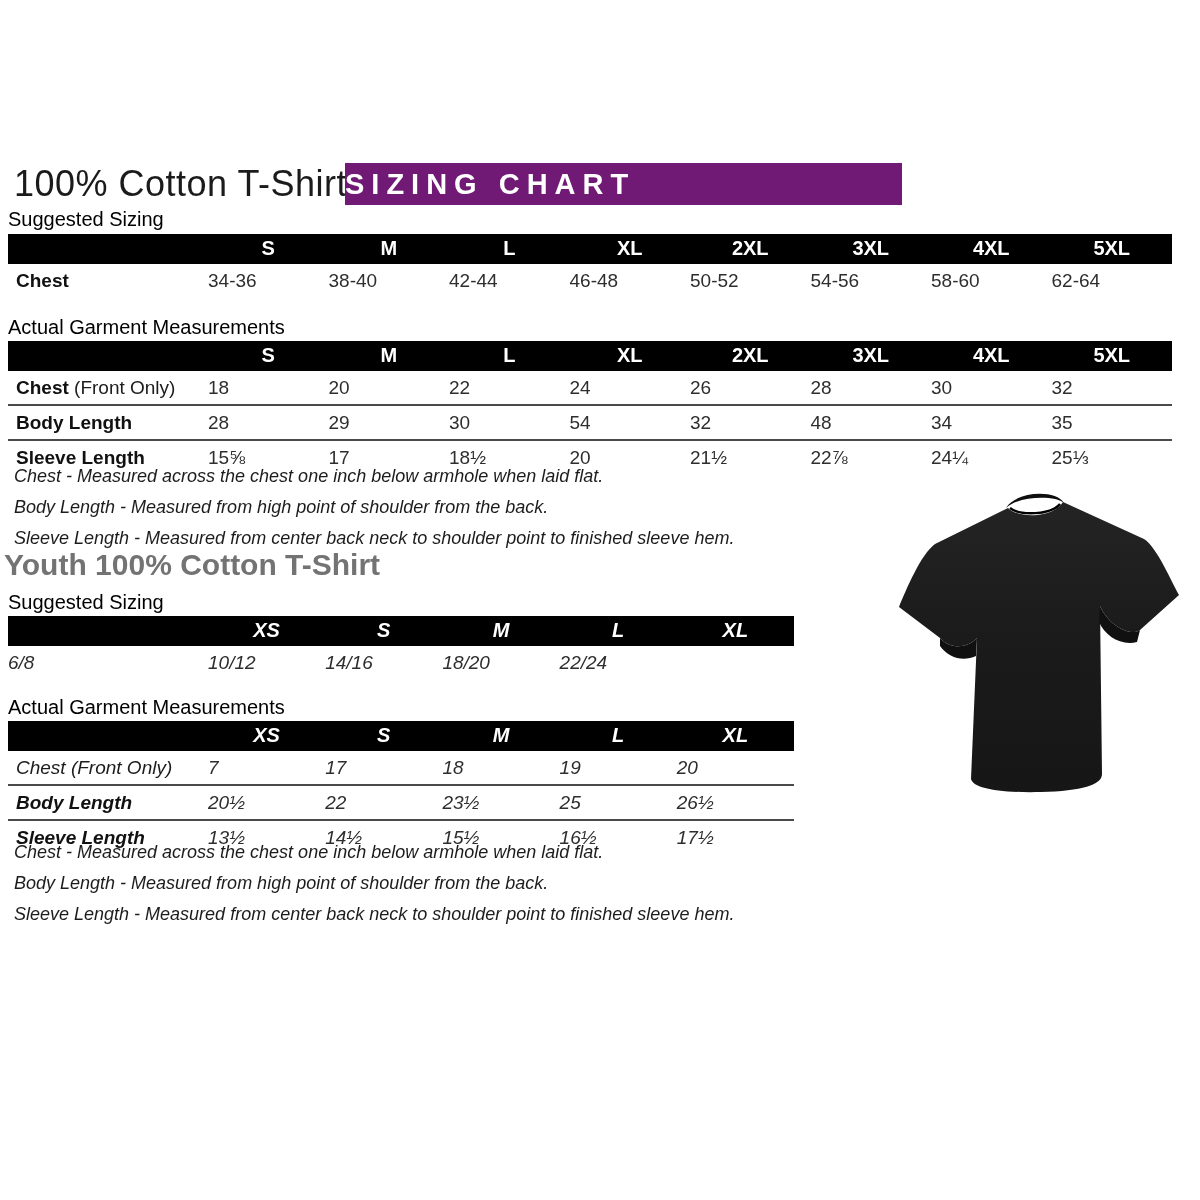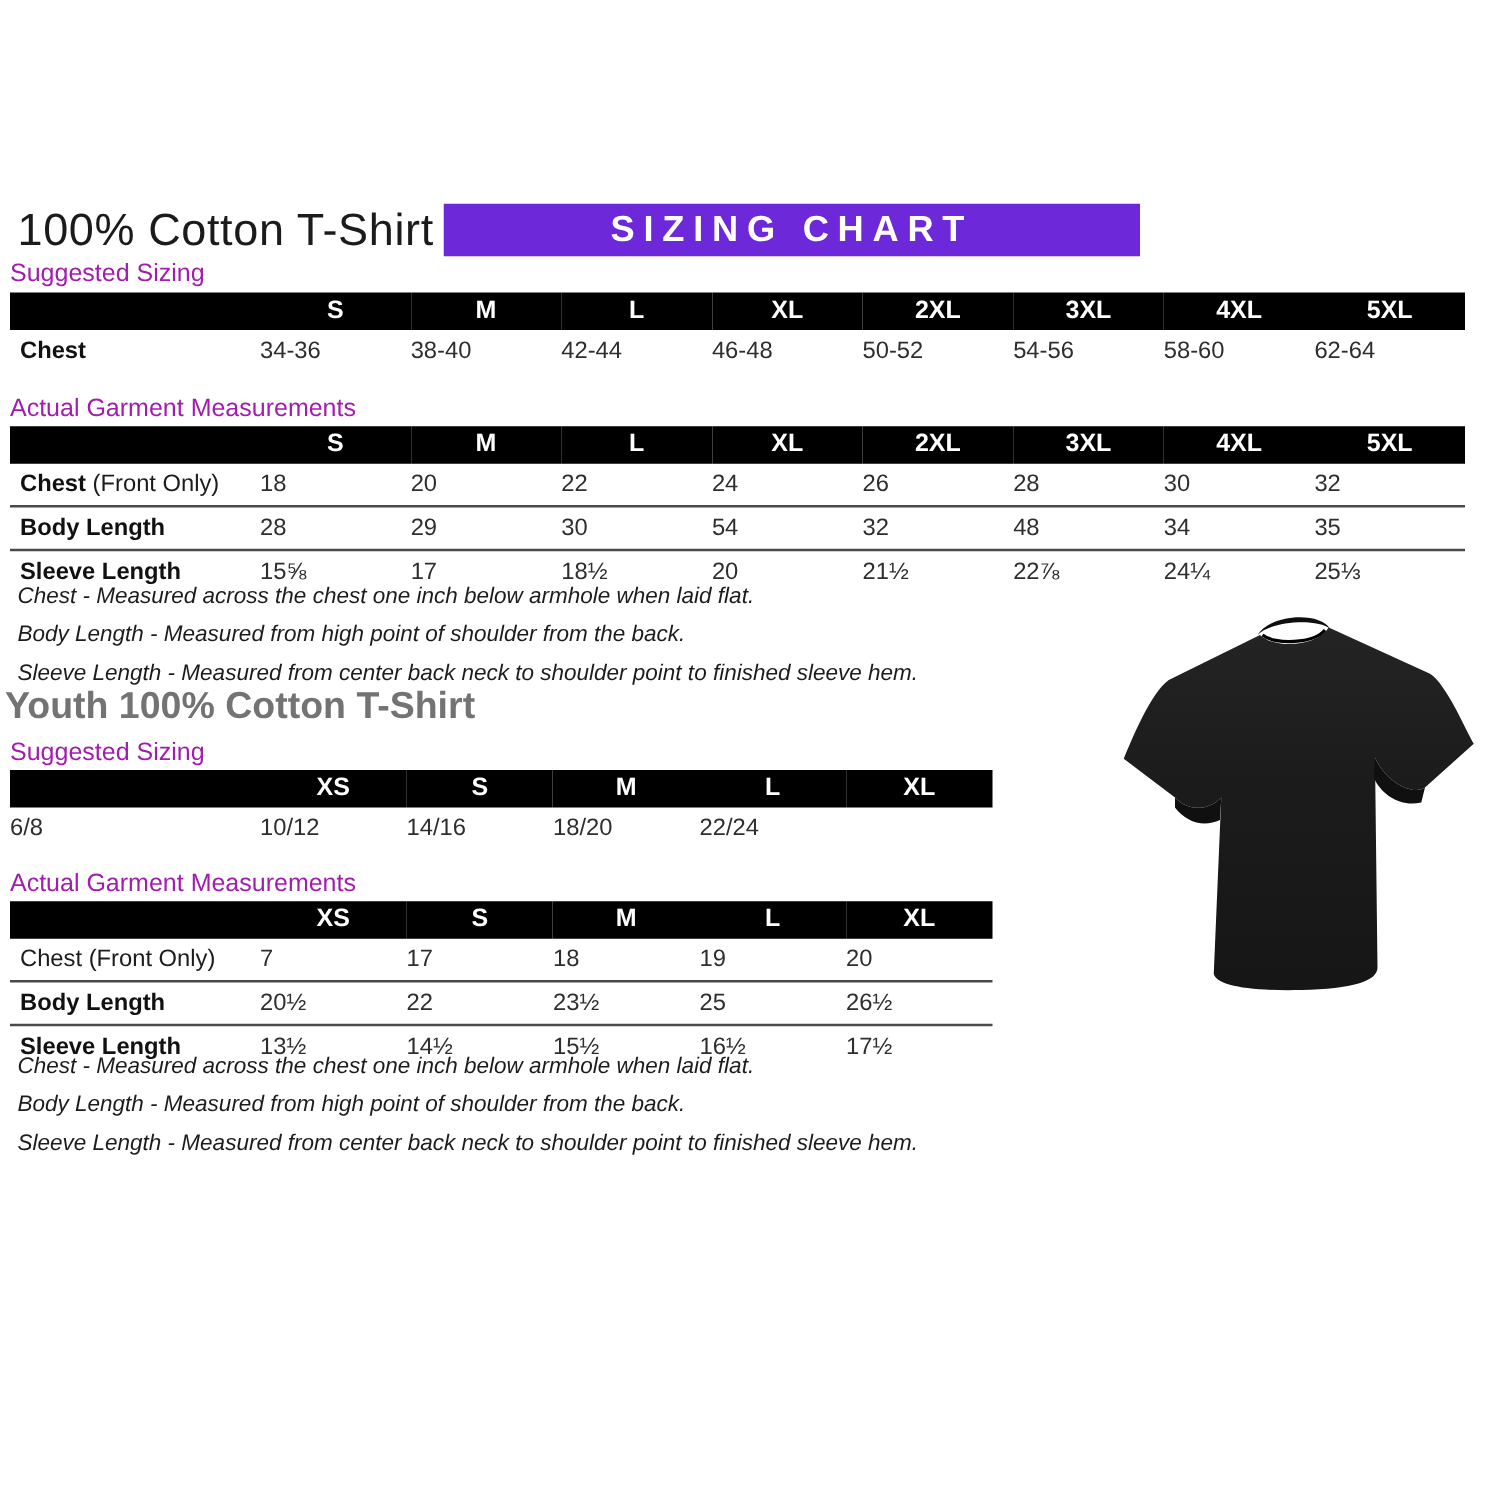--- a/index.html
+++ b/index.html
@@ -5,30 +5,30 @@
   html,body{margin:0;padding:0;}
   body{
     width:1200px;height:1200px;background:#ffffff;
     font-family:"Liberation Sans","DejaVu Sans",sans-serif;
     color:#1e1e1e;position:relative;overflow:hidden;
   }
   .abs{position:absolute;}
 
   
   .main-title{left:14px;top:163px;font-size:36px;font-weight:400;color:#1b1b1b;letter-spacing:0.5px;}
-  .banner{left:345px;top:163px;width:557px;height:42px;background:#6d28d9;
+  .banner{left:345px;top:163px;width:557px;height:42px;background:#701a75;
           color:#fff;font-weight:bold;font-size:29px;letter-spacing:7px;
-          text-align:center;line-height:42px;margin-left:10px;}
-  .section-label{left:8px;font-size:20px;color:#a21caf;}
+          line-height:42px;}
+  .section-label{left:8px;font-size:20px;color:#000000;}
   .youth-title{left:4px;top:548px;font-size:30px;font-weight:bold;color:#737373;}
 
   
   .size-table{left:8px;display:grid;}
   .adult-cols{width:1164px;grid-template-columns:200px repeat(8,1fr);}
-  .youth-cols{width:786px;grid-template-columns:200px repeat(5,1fr);}
+  .youth-cols{width:786px;grid-template-columns:200px repeat(5,1fr);font-style:italic;}
   .hdr{background:#000;color:#fff;font-weight:bold;font-size:20px;
        text-align:center;padding:3px 0 4px 0;}
   .hdr.first{text-align:left;}
   .cell{font-size:19px;color:#2e2e2e;text-align:left;padding:6px 0 5px 0;}
   .cell-label{font-size:19px;text-align:left;padding:6px 0 5px 8px;color:#111;font-weight:bold;}
   .cell-label .plain, .cell-label.plain{font-weight:normal;color:#1c1c1c;}
   .rowline{grid-column:1 / -1;height:2px;background:#4a4a4a;}
 
   
   .notes{left:14px;}

